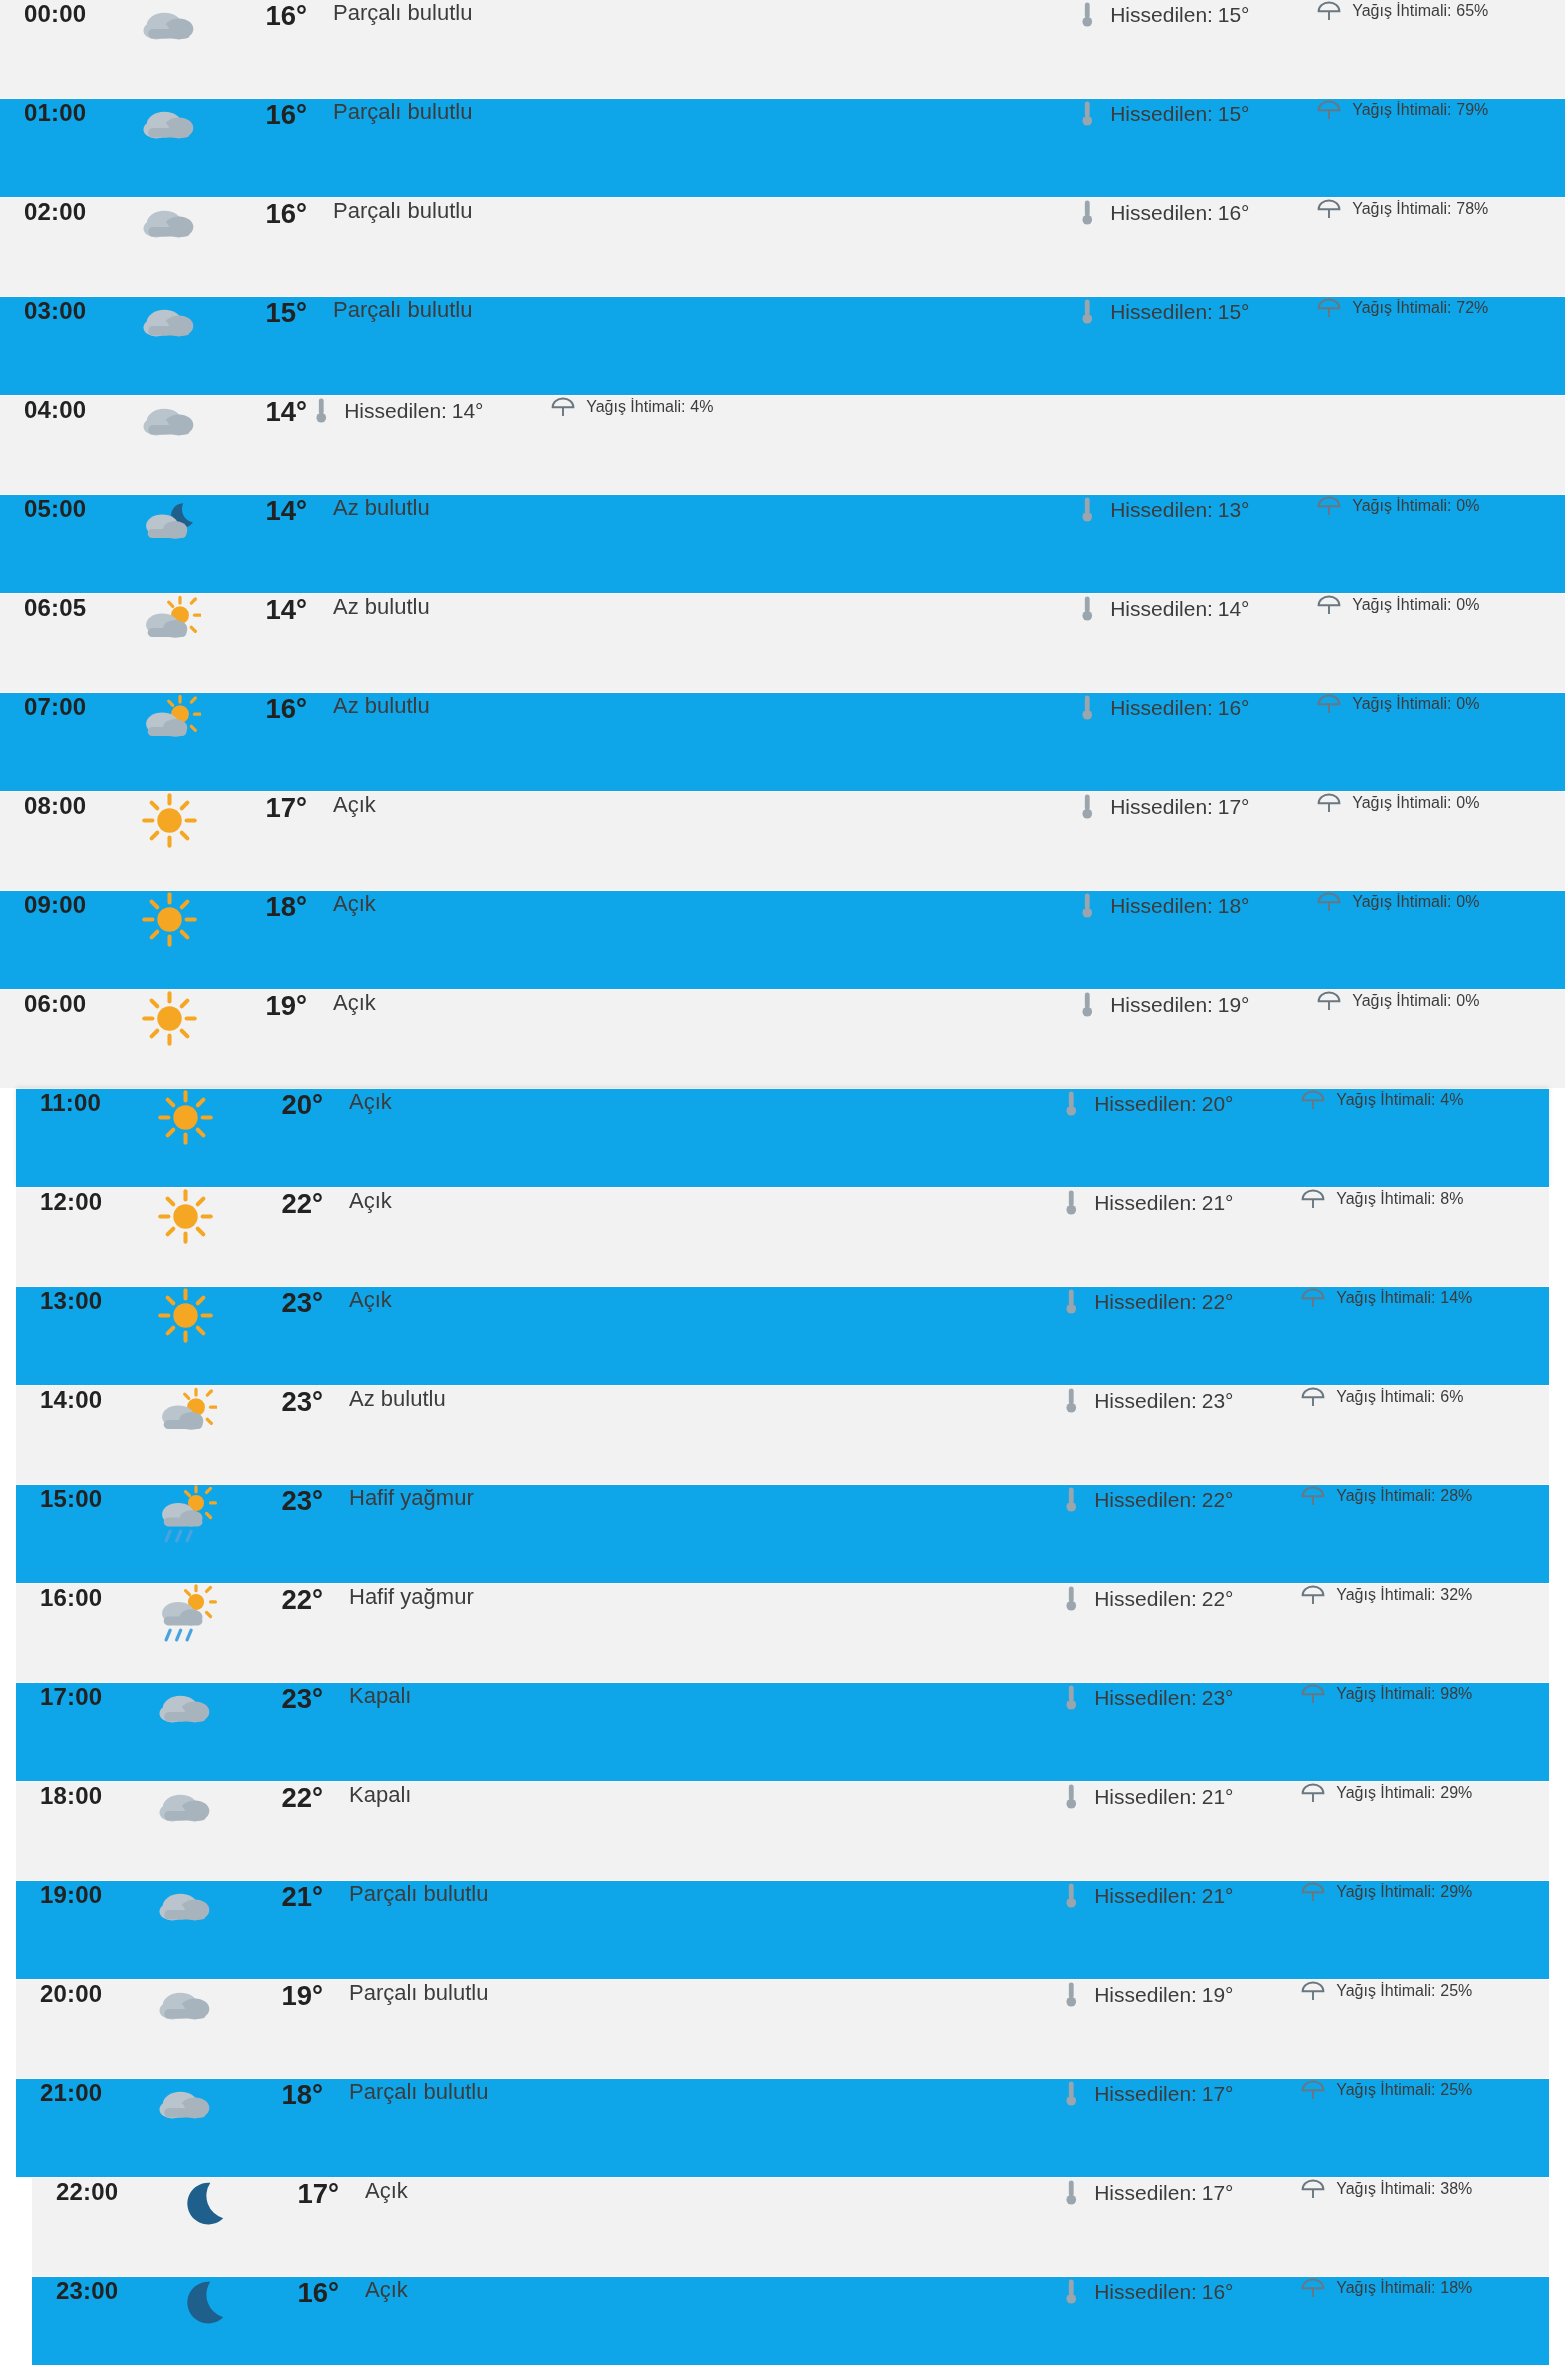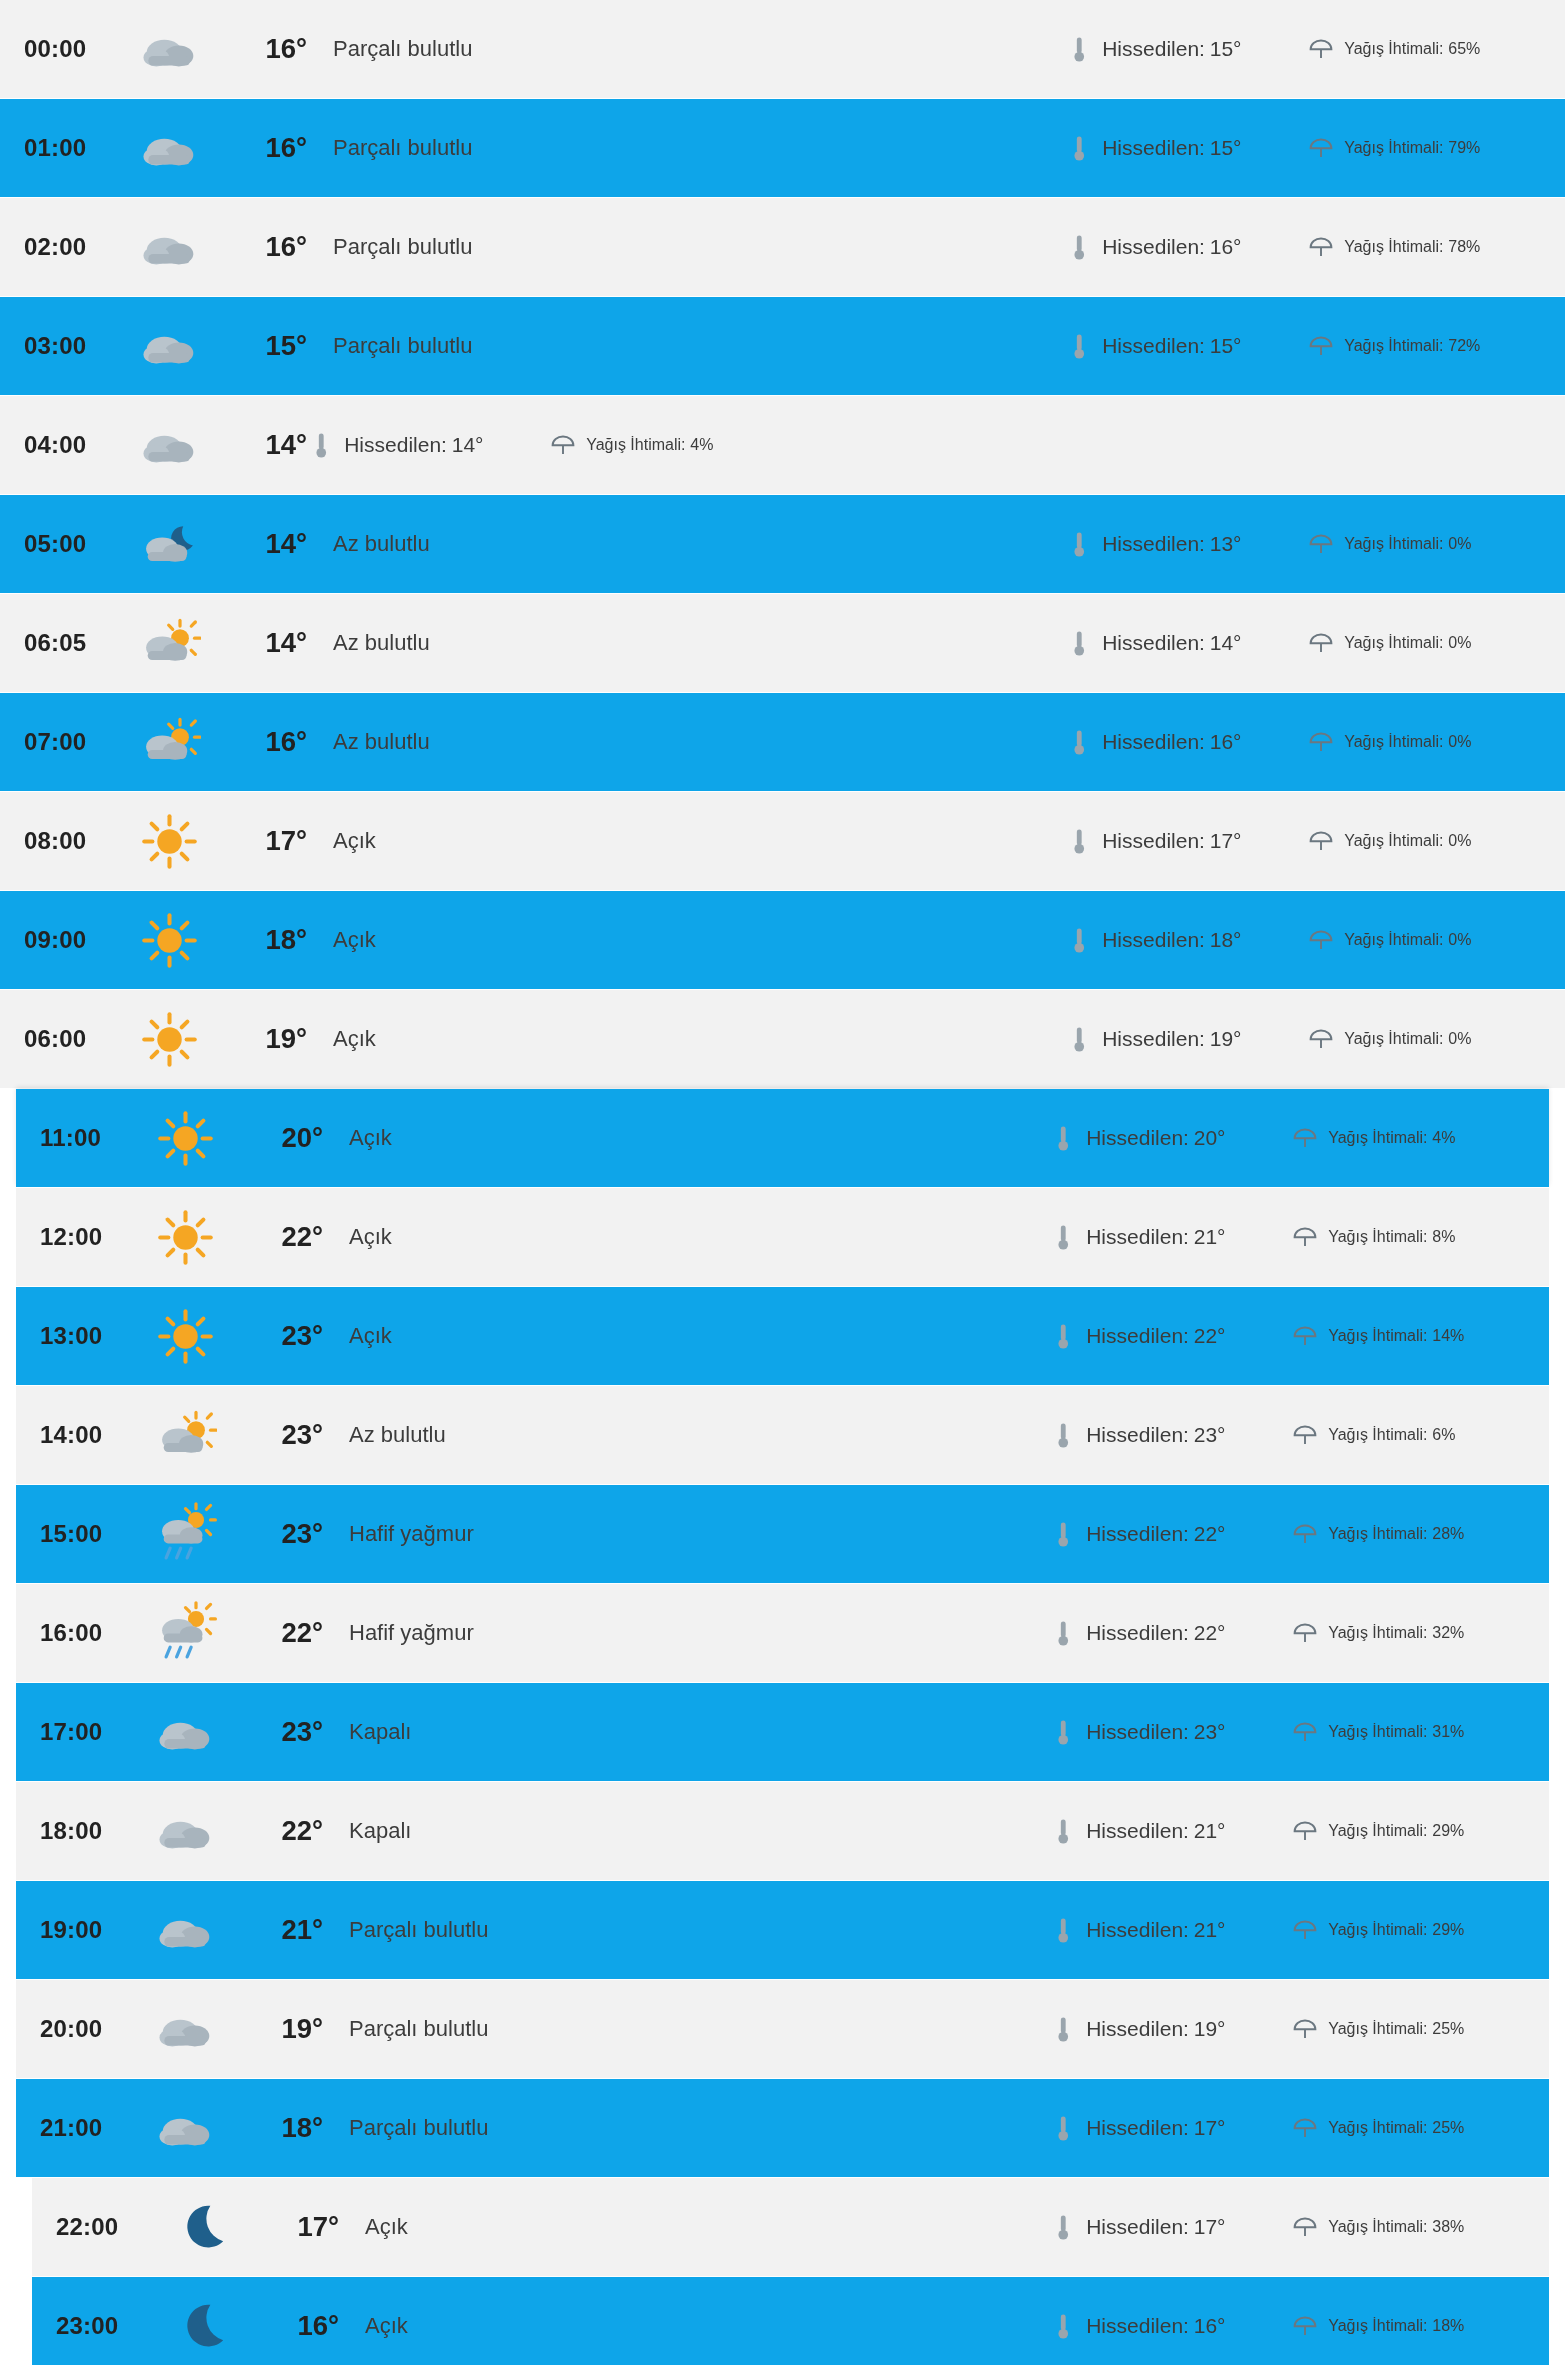--- a/index.html
+++ b/index.html
@@ -13,23 +13,23 @@
     width: 1565px;
     min-height: 2366px;
     background: #ffffff;
     position: relative;
   }
   .hour-list {
     width: 100%;
   }
   .hour-row {
     display: flex;
-    align-items: center;
+    align-items: flex-start;
     height: 99px;
-    padding: 0 16px 0 0;
+    padding: 0 8px 0 0;
     border-bottom: 1.6px solid #ffffff;
     background: #f2f2f2;
   }
   .hour-row.alt {
     background: #0ea5e9;
   }
   .hour-row.narrow {
     margin-left: 16px;
     width: 1533px;
   }
@@ -768,21 +768,21 @@
       <span class="feels-val">23°</span>
     </div>
     <div class="cell-rain">
       <span class="mini-icon">
             <svg width="24" height="22.6" viewBox="0 0 30 28">
         <path d="M2 14 a13 11 0 0 1 26 0 z" fill="none" stroke="#6b7780" stroke-width="2.4"></path>
         <line x1="15" y1="14" x2="15" y2="25" stroke="#6b7780" stroke-width="2.4"></line>
       </svg>
           </span>
       <span>Yağış İhtimali:</span>
-      <span class="feels-val">31%</span>
+      <span class="feels-val">98%</span>
     </div>
       </div>
       <div class="hour-row narrow">
     <div class="cell-time">18:00</div>
     <div class="cell-icon">
           <svg width="60" height="45" viewBox="0 0 74 56">
         <ellipse cx="30" cy="32" rx="22" ry="16" fill="#b9c4cc"></ellipse>
         <ellipse cx="48" cy="36" rx="18" ry="13" fill="#a8b4bd"></ellipse>
         <ellipse cx="20" cy="38" rx="16" ry="11" fill="#b9c4cc"></ellipse>
         <rect x="10" y="36" width="52" height="12" rx="6" fill="#a8b4bd"></rect>

